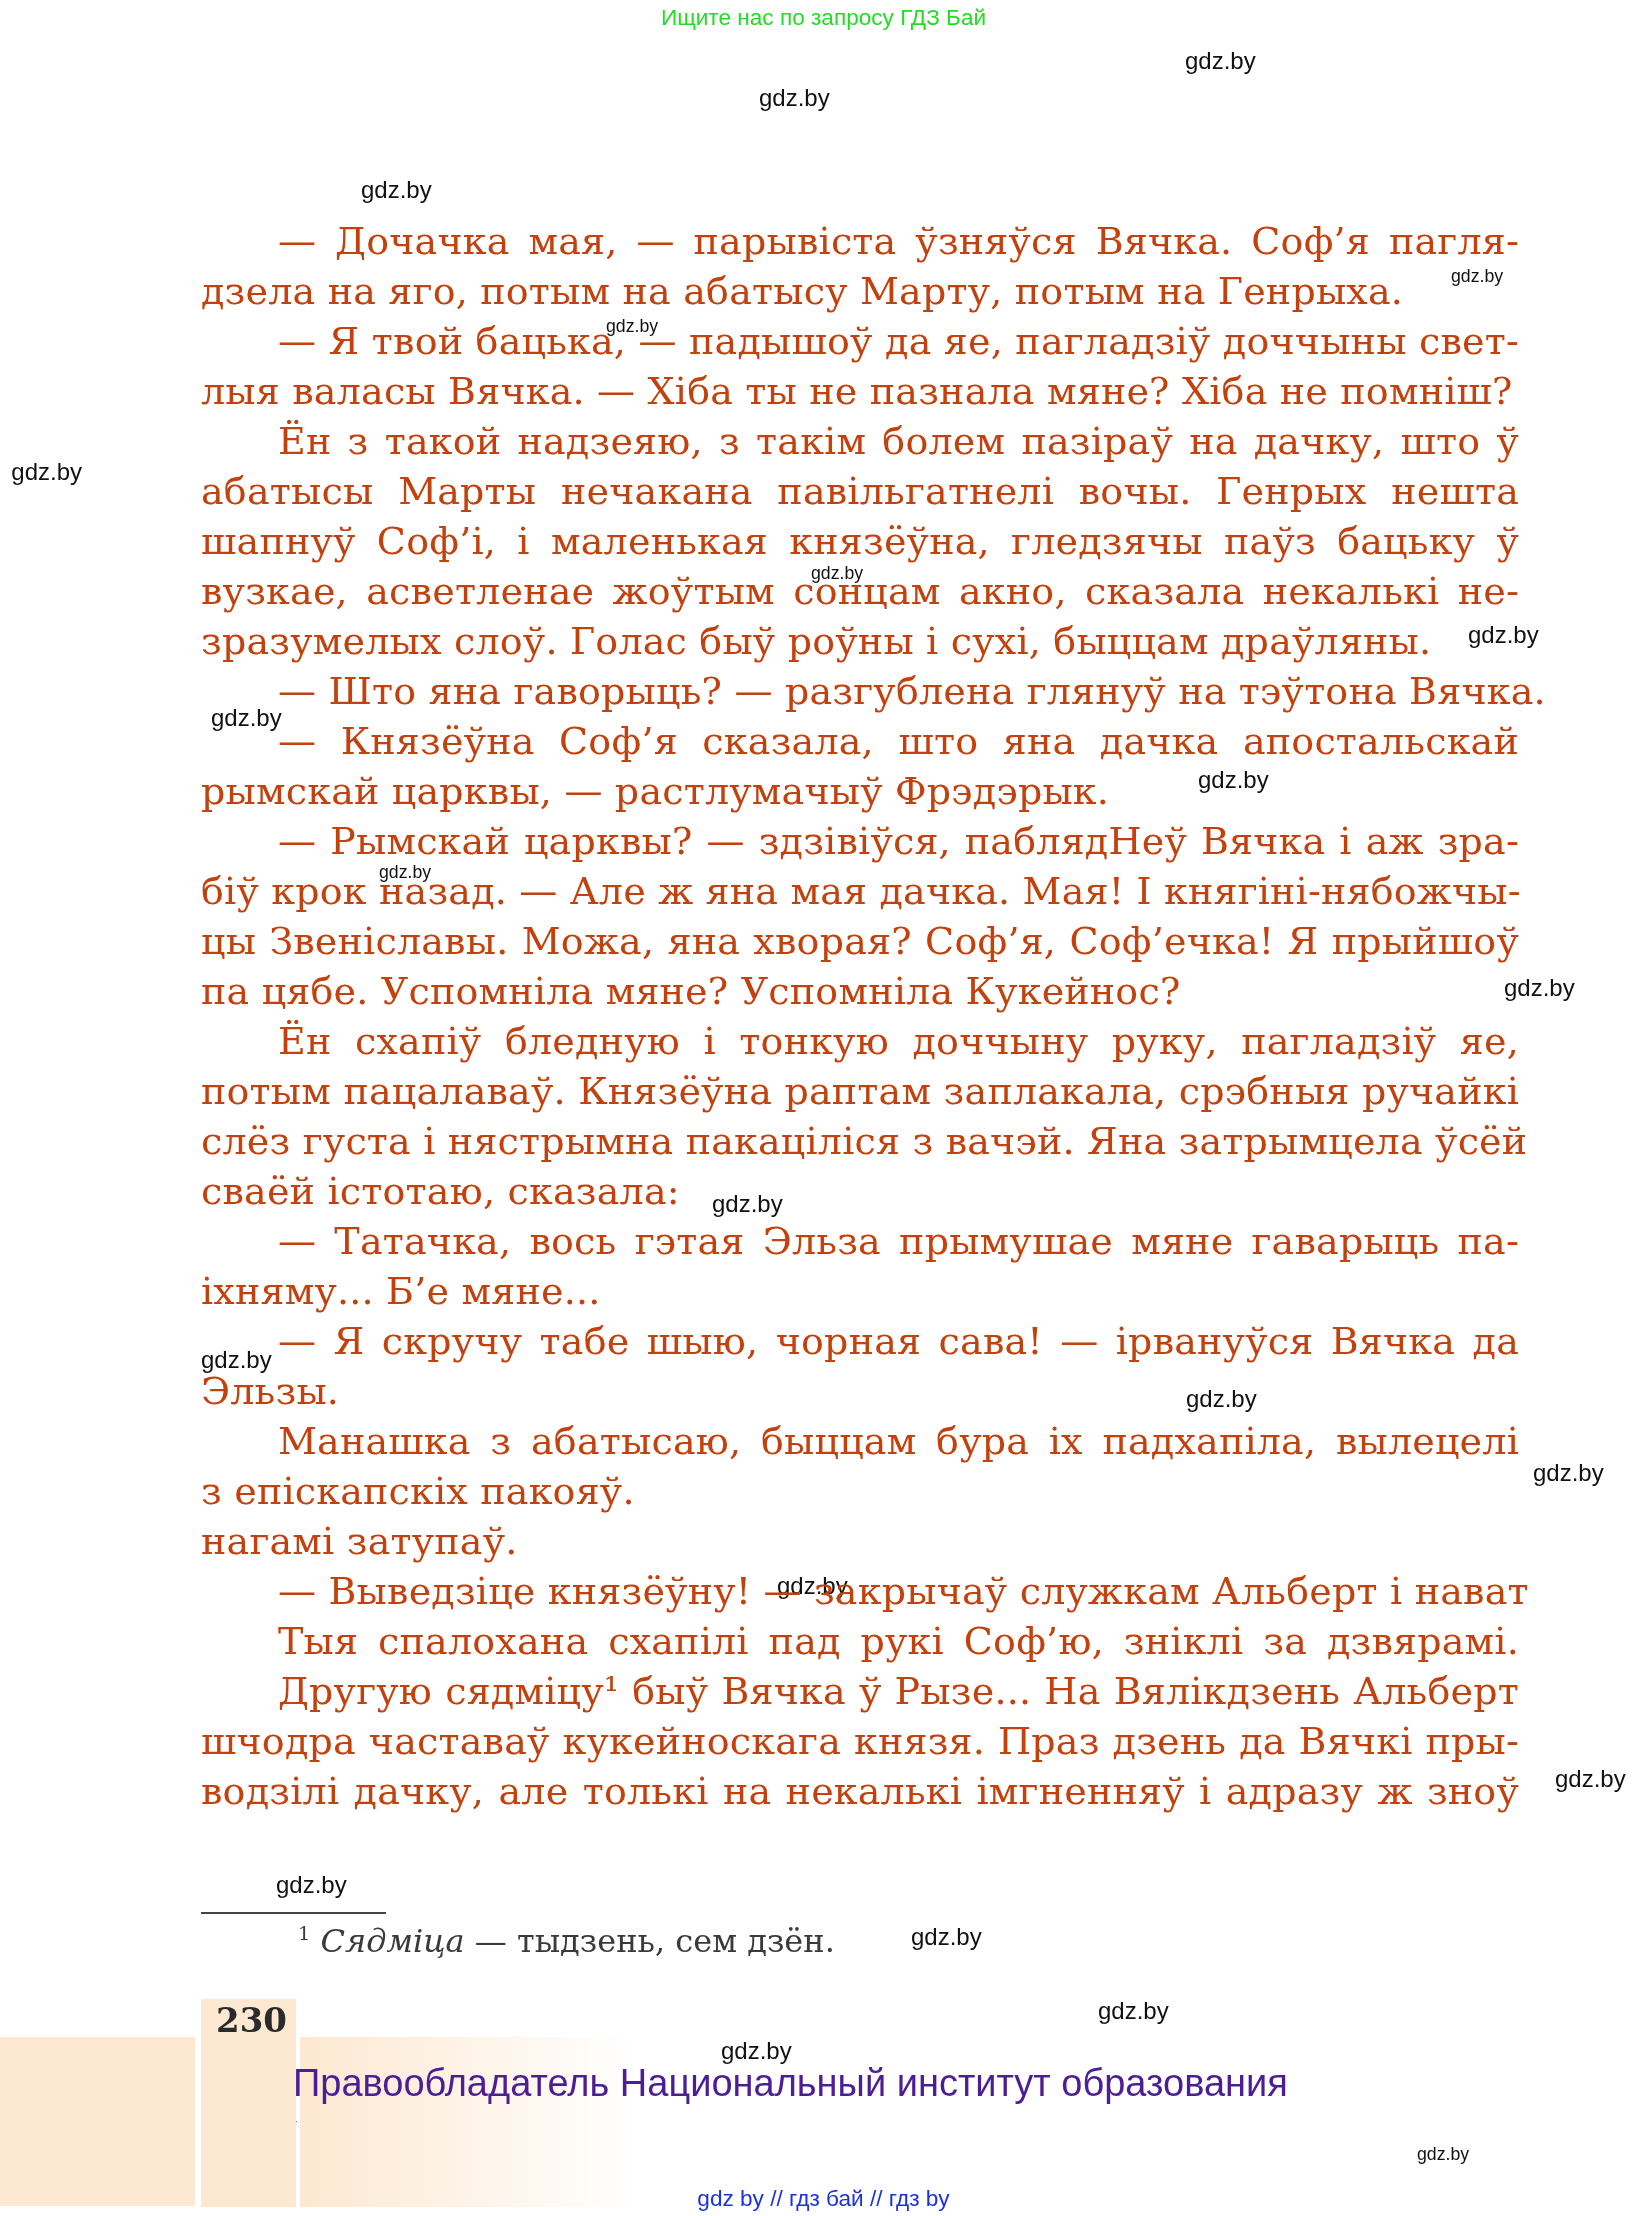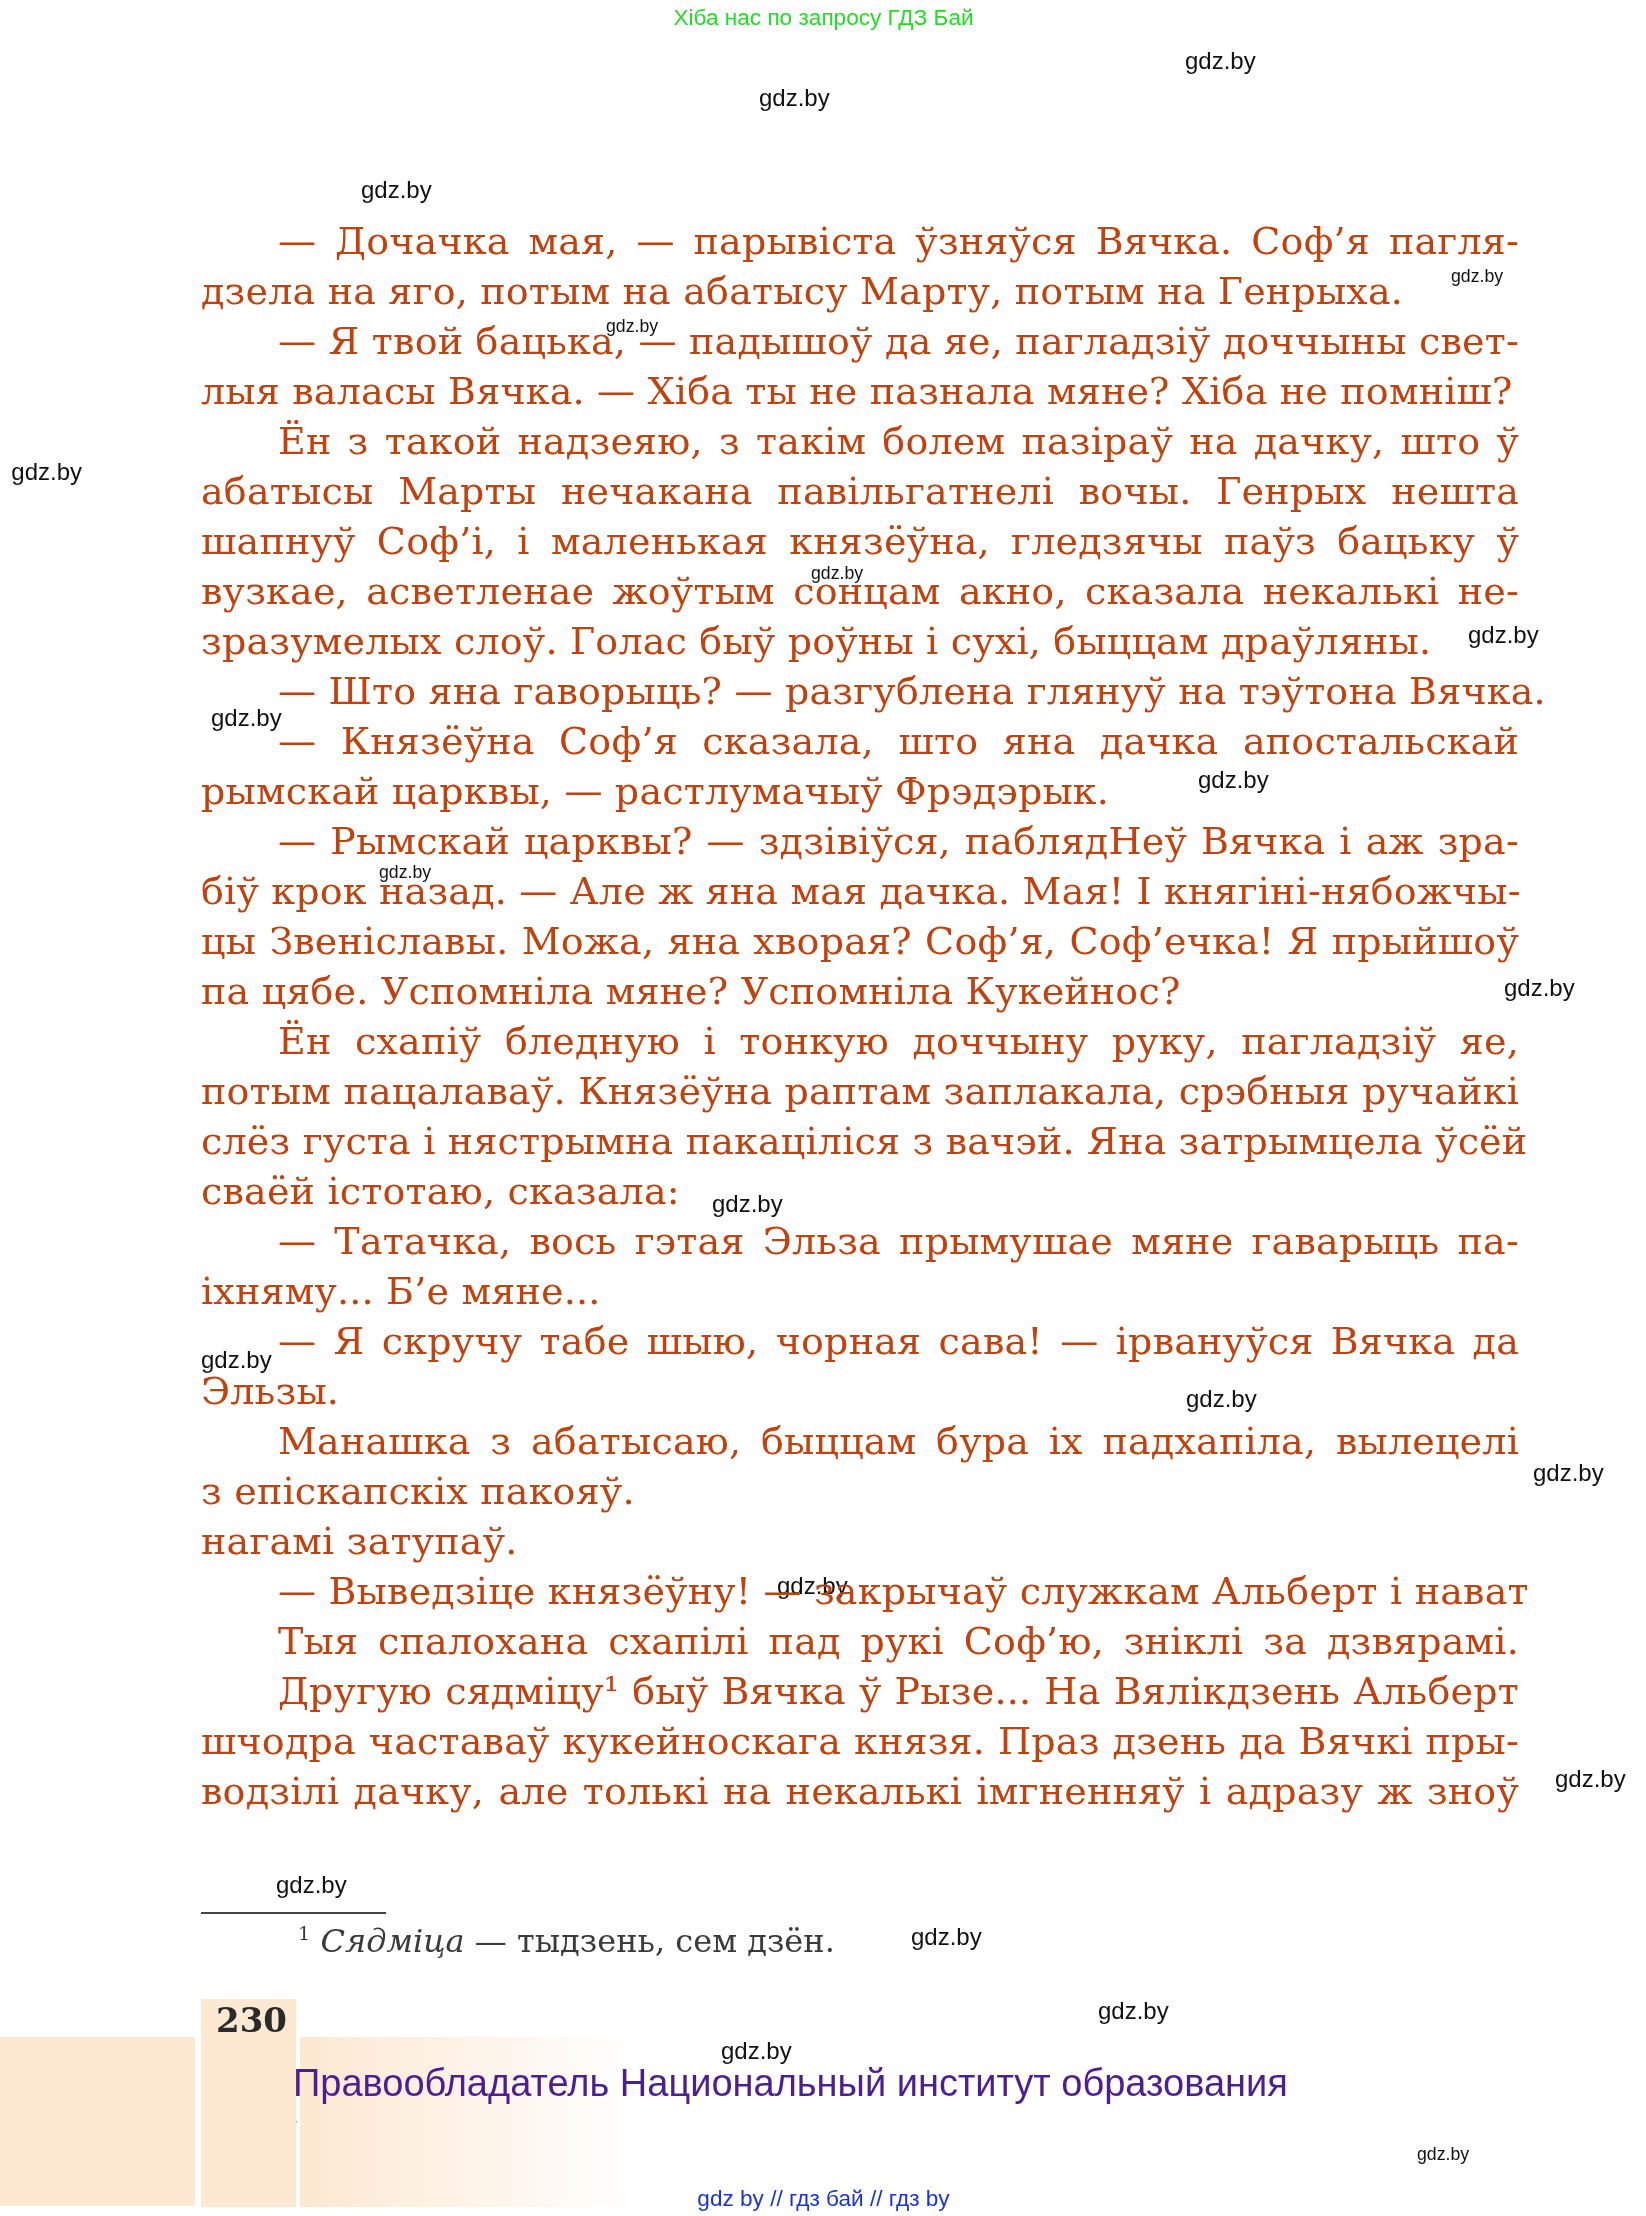--- a/index.html
+++ b/index.html
@@ -18,21 +18,21 @@
   .band-left{position:absolute;left:0;top:2037px;width:195px;height:169px;background:#fde8d1;}
   .page-tab{position:absolute;left:201px;top:1999px;width:95px;height:208px;background:#fde8d1;}
   .page-num{position:absolute;left:216px;top:2000px;font-size:34px;font-weight:bold;color:#2a2a2a;font-family:"DejaVu Serif",serif;}
   .band-right{position:absolute;left:300px;top:2037px;width:338px;height:170px;background:linear-gradient(to right,#fde8d1,#fff);}
   .rights{position:absolute;left:293px;top:2062px;color:#4c1d95;font-family:"Liberation Sans",sans-serif;font-size:38px;white-space:nowrap;}
   .bottom-links{position:absolute;top:2186px;left:0;width:1647px;text-align:center;font-family:"Liberation Sans",sans-serif;font-size:22.6px;color:#1a33dd;}
 </style>
 </head>
 <body>
 
-<div class="top-banner">Хіба нас по запросу ГДЗ Бай</div>
+<div class="top-banner">Ищите нас по запросу ГДЗ Бай</div>
 
 <div id="wm-layer">
     <div class="wm" style="left: 1185px; top: 47px;">gdz.by</div>
     <div class="wm" style="left: 759px; top: 84px;">gdz.by</div>
     <div class="wm" style="left: 361px; top: 176px;">gdz.by</div>
     <div class="wm small" style="left: 1451px; top: 266px;">gdz.by</div>
     <div class="wm small" style="left: 606px; top: 316px;">gdz.by</div>
     <div class="wm" style="left: 11.3px; top: 458px;">gdz.by</div>
     <div class="wm small" style="left: 811px; top: 563px;">gdz.by</div>
     <div class="wm" style="left: 1468px; top: 621px;">gdz.by</div>

